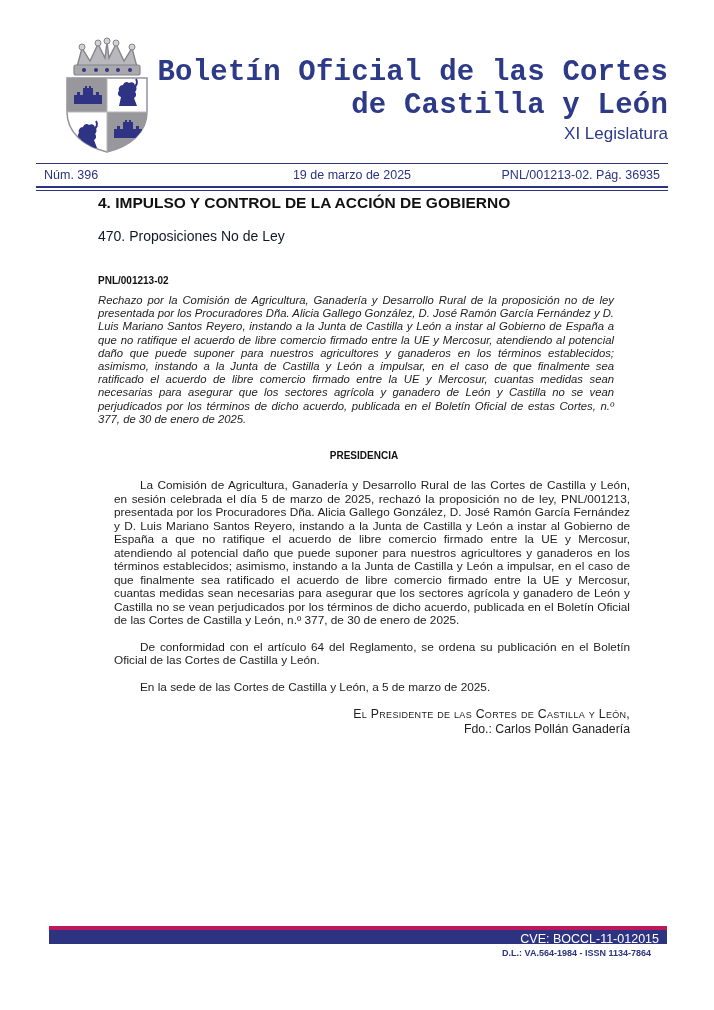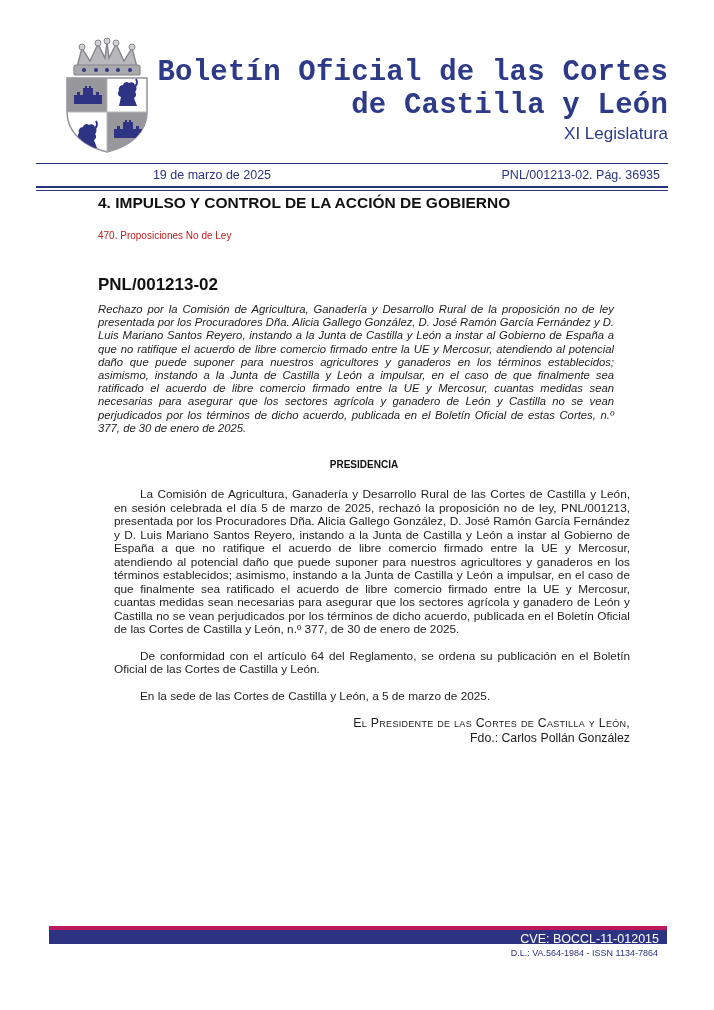--- a/index.html
+++ b/index.html
@@ -22,43 +22,43 @@
     padding:3px 8px 2px 8px;
   }
   .infobar .cell-left{flex:1;text-align:left;}
   .infobar .cell-center{flex:1.2;text-align:center;}
   .infobar .cell-right{flex:1;text-align:right;}
   .infobar .rule-thick{height:2px;background:#2c3480;margin-top:1px;}
   .infobar .rule-thin{height:1px;background:#2c3480;margin-top:2px;}
   
   .content{position:absolute;left:98px;top:194px;width:532px;color:#1d1d1f;}
   .section-heading{font-size:15.5px;font-weight:bold;line-height:18px;margin:0 0 15px 0;color:#111;}
-  .subsection-heading{font-size:10px;font-weight:normal;line-height:18px;margin:12px 0 30px 0;color:#b91c1c;}
-  .item-ref{font-size:17px;font-weight:bold;margin:0 0 8px 0;color:#111;}
+  .subsection-heading{font-size:14px;font-weight:normal;line-height:18px;margin:12px 0 30px 0;color:#0f172a;}
+  .item-ref{font-size:10px;font-weight:bold;margin:0 0 8px 0;color:#111;}
   .summary{
     font-size:11.3px;font-style:italic;line-height:13.2px;
     text-align:justify;margin:0 16px 24px 0;
   }
   .presidencia{font-size:10px;font-weight:bold;text-align:center;margin:0 0 18px 0;color:#111;}
   .body-par{
     font-size:11.8px;line-height:13.5px;text-align:justify;
     text-indent:26px;margin:0 0 13px 16px;
   }
   .signature{margin-top:8px;text-align:right;font-size:12.3px;line-height:15px;}
   .sig-role{font-variant:small-caps;letter-spacing:.3px;}
   
   .cve-bar{
     position:absolute;left:49px;top:926px;width:618px;height:18px;
     background:#2d3381;color:#ffffff;text-align:right;font-size:12.5px;
     line-height:18px;padding-right:8px;box-sizing:border-box;
     border-top:4px solid #be185d;
   }
   .deposit{
-    position:absolute;right:56px;top:948px;color:#2d3381;
-    font-size:9px;line-height:11px;text-align:right;font-weight:normal;
+    position:absolute;right:63px;top:948px;color:#2d3381;
+    font-size:9px;line-height:11px;text-align:right;font-weight:bold;
   }
 </style>
 </head>
 <body>
 
 <div class="coat">
   <svg width="106" height="120" viewBox="0 0 104 120" xmlns="http://www.w3.org/2000/svg">
 
     <g>
       <path d="M22,31 L27,12 L35,25 L43,8 L50,22 L52,6 L54,22 L61,8 L69,25 L77,12 L82,31 Z" fill="#b9b9bd" stroke="#85858a" stroke-width="1.4"></path>
@@ -110,36 +110,37 @@
 
 <div class="masthead">
   <div class="title">Boletín Oficial de las Cortes</div>
   <div class="title">de Castilla y León</div>
   <div class="legislature">XI Legislatura</div>
 </div>
 
 <div class="infobar">
   <div class="rule-top"></div>
   <div class="row">
+    <span class="cell-left">Núm. 396</span>
     <span class="cell-center">19 de marzo de 2025</span>
     <span class="cell-right">PNL/001213-02. Pág. 36935</span>
   </div>
   <div class="rule-thick"></div>
   <div class="rule-thin"></div>
 </div>
 
 <div class="content">
   <div class="section-heading">4. IMPULSO Y CONTROL DE LA ACCIÓN DE GOBIERNO</div>
   <div class="subsection-heading">470. Proposiciones No de Ley</div>
   <div class="item-ref">PNL/001213-02</div>
   <div class="summary">Rechazo por la Comisión de Agricultura, Ganadería y Desarrollo Rural de la proposición no de ley presentada por los Procuradores Dña. Alicia Gallego González, D. José Ramón García Fernández y D. Luis Mariano Santos Reyero, instando a la Junta de Castilla y León a instar al Gobierno de España a que no ratifique el acuerdo de libre comercio firmado entre la UE y Mercosur, atendiendo al potencial daño que puede suponer para nuestros agricultores y ganaderos en los términos establecidos; asimismo, instando a la Junta de Castilla y León a impulsar, en el caso de que finalmente sea ratificado el acuerdo de libre comercio firmado entre la UE y Mercosur, cuantas medidas sean necesarias para asegurar que los sectores agrícola y ganadero de León y Castilla no se vean perjudicados por los términos de dicho acuerdo, publicada en el Boletín Oficial de estas Cortes, n.º 377, de 30 de enero de 2025.</div>
   <div class="presidencia">PRESIDENCIA</div>
   <p class="body-par">La Comisión de Agricultura, Ganadería y Desarrollo Rural de las Cortes de Castilla y León, en sesión celebrada el día 5 de marzo de 2025, rechazó la proposición no de ley, PNL/001213, presentada por los Procuradores Dña. Alicia Gallego González, D. José Ramón García Fernández y D. Luis Mariano Santos Reyero, instando a la Junta de Castilla y León a instar al Gobierno de España a que no ratifique el acuerdo de libre comercio firmado entre la UE y Mercosur, atendiendo al potencial daño que puede suponer para nuestros agricultores y ganaderos en los términos establecidos; asimismo, instando a la Junta de Castilla y León a impulsar, en el caso de que finalmente sea ratificado el acuerdo de libre comercio firmado entre la UE y Mercosur, cuantas medidas sean necesarias para asegurar que los sectores agrícola y ganadero de León y Castilla no se vean perjudicados por los términos de dicho acuerdo, publicada en el Boletín Oficial de las Cortes de Castilla y León, n.º 377, de 30 de enero de 2025.</p>
   <p class="body-par">De conformidad con el artículo 64 del Reglamento, se ordena su publicación en el Boletín Oficial de las Cortes de Castilla y León.</p>
   <p class="body-par">En la sede de las Cortes de Castilla y León, a 5 de marzo de 2025.</p>
   <div class="signature">
     <div class="sig-role">El Presidente de las Cortes de Castilla y León,</div>
-    <div class="sig-name">Fdo.: Carlos Pollán González</div>
+    <div class="sig-name">Fdo.: Carlos Pollán Ganadería</div>
   </div>
 </div>
 
 <div class="cve-bar">CVE: BOCCL-11-012015</div>
 <div class="deposit">D.L.: VA.564-1984 - ISSN 1134-7864</div>
 
 </body></html>

